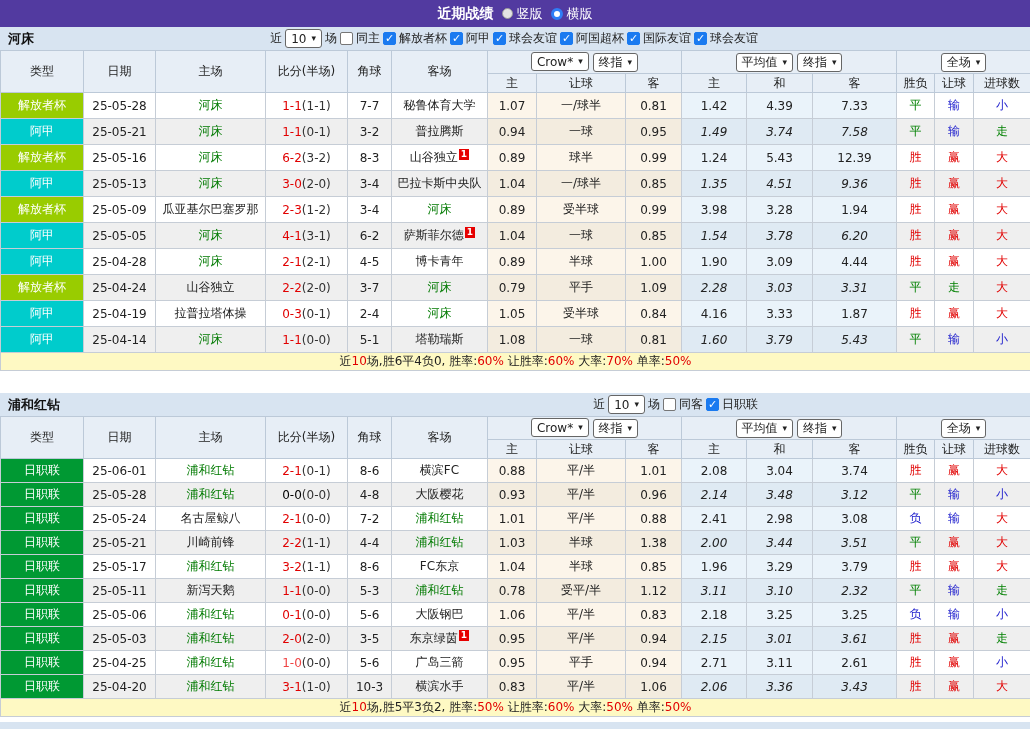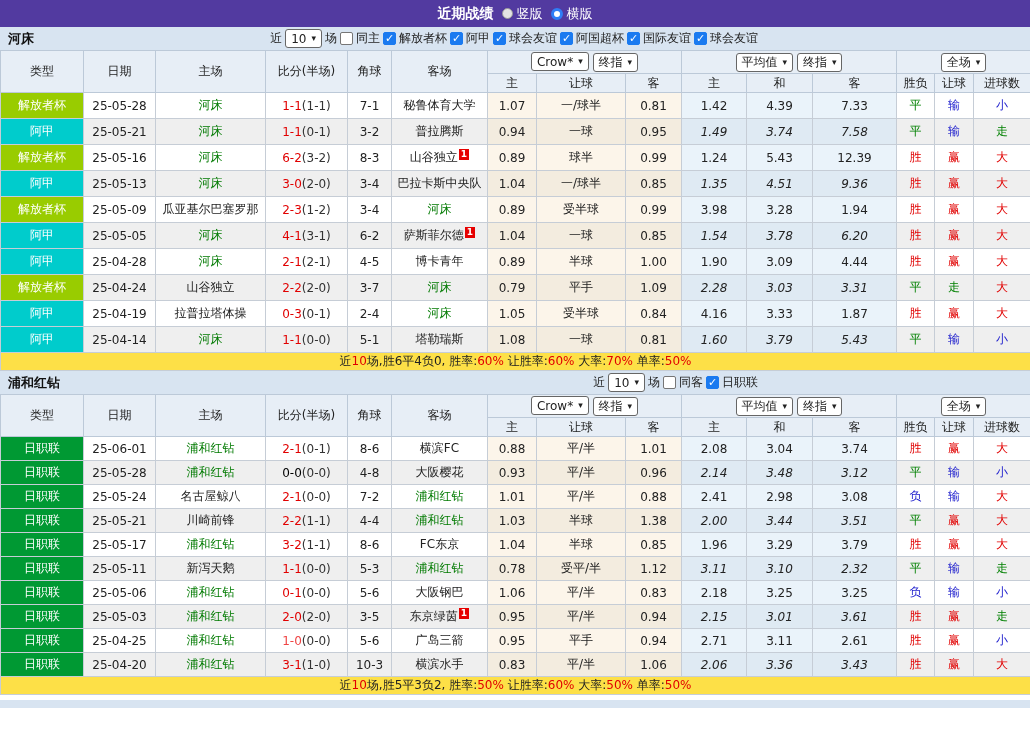--- a/index.html
+++ b/index.html
@@ -13,21 +13,21 @@
     height:27px; background:#523AA0; color:#fff;
     display:flex; align-items:center; justify-content:center; gap:8px;
   }
   .titlebar .title { font-weight:bold; font-size:14px; }
   .radio-item { display:inline-flex; align-items:center; gap:4px; cursor:pointer; }
   .radio-dot-plain { width:11px; height:11px; border-radius:50%; background:#e3e3e3; border:1px solid #9a9a9a; }
   .radio-dot-selected { width:12px; height:12px; border-radius:50%; background:#fff; border:3px solid #2f7df6; }
   .radio-label { font-size:13px; }
   
   .section { position:relative; }
-  .section + .section { margin-top:0; }
+  .section + .section { margin-top:22px; }
   .band { height:23px; background:#d8e4f1; display:flex; align-items:center; padding:0 8px; position:relative; }
   .team-name { font-weight:bold; font-size:13px; color:#111; }
   .filters { position:absolute; right:272px; display:flex; align-items:center; gap:3px; white-space:nowrap; }
   .select-box {
     display:inline-flex; align-items:center; gap:5px; background:#fff;
     border:1px solid #666; border-radius:3px; padding:0 5px; height:19px; cursor:pointer;
   }
   .select-box .chev { font-size:9px; color:#222; line-height:1; }
   .cb {
     display:inline-block; width:13px; height:13px; border:1px solid #767676; border-radius:2px;
@@ -52,21 +52,21 @@
   tbody tr td.c-crow { background:#fcf5ea; }
   tbody tr.r-even td.c-crow { background:#f3ecdf; }
   tbody tr td.c-avg { background:#eaf3fa; }
   tbody tr.r-even td.c-avg { background:#dfeaf3;font-style:italic; }
   td.league-cell { color:#fff; }
   .half-score { color:#333; }
   .badge {
     display:inline-block; background:#e60000; color:#fff; font-size:9px; font-weight:bold;
     line-height:11px; padding:0 2px; margin-left:1px; vertical-align:top;
   }
-  tr.summary-row td { height:14px; background:#fde047; color:#222; font-size:12px; }
+  tr.summary-row td { height:14px; background:#fef9c3; color:#222; font-size:12px; }
   .red { color:#e10000; }
   .bottom-strip { height:8px; background:#d8e4f1; margin-top:5px; }
 </style>
 </head>
 <body>
 
 <div class="titlebar">
   <span class="title">近期战绩</span>
   <span class="radio-item">
     <span class="radio-dot-plain"></span>
@@ -173,21 +173,21 @@
             <th>让球</th>
             <th>进球数</th>
           </tr>
         </thead>
         <tbody>
           <tr class="r-odd">
             <td class="league-cell" style="background: rgb(153, 204, 0);">解放者杯</td>
             <td>25-05-28</td>
             <td><span style="color: rgb(0, 122, 0);">河床</span></td>
             <td><span style="color: rgb(225, 0, 0);">1-1</span><span class="half-score">(1-1)</span></td>
-            <td>7-1</td>
+            <td>7-7</td>
             <td><span>秘鲁体育大学</span></td>
             <td class="c-crow">1.07</td>
             <td class="c-crow">一/球半</td>
             <td class="c-crow">0.81</td>
             <td class="c-avg">1.42</td>
             <td class="c-avg">4.39</td>
             <td class="c-avg">7.33</td>
             <td style="color: rgb(0, 128, 0);">平</td>
             <td style="color: rgb(26, 26, 204);">输</td>
             <td style="color: rgb(26, 26, 204);">小</td>

